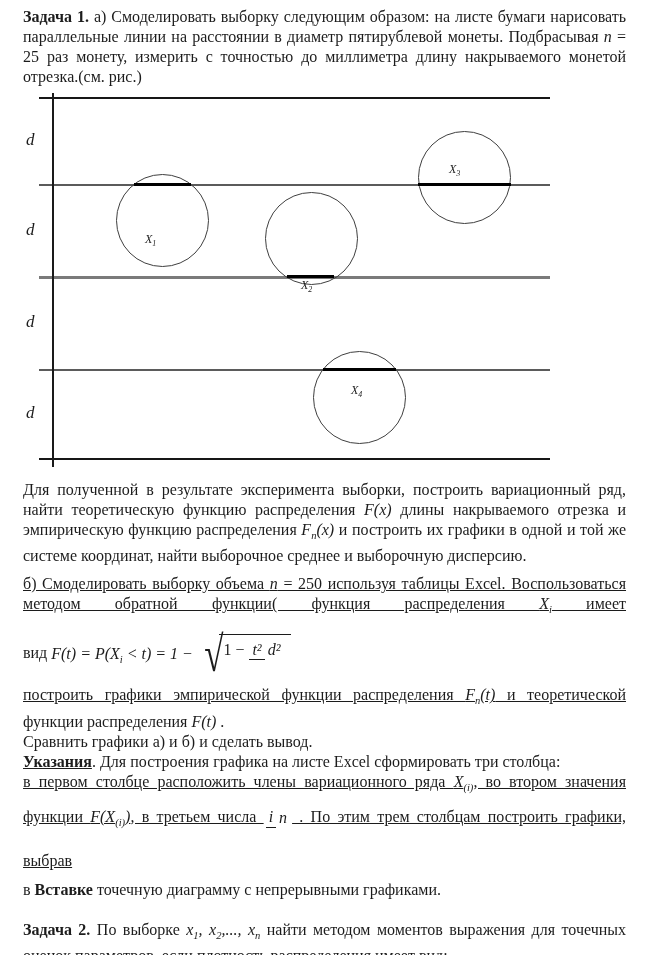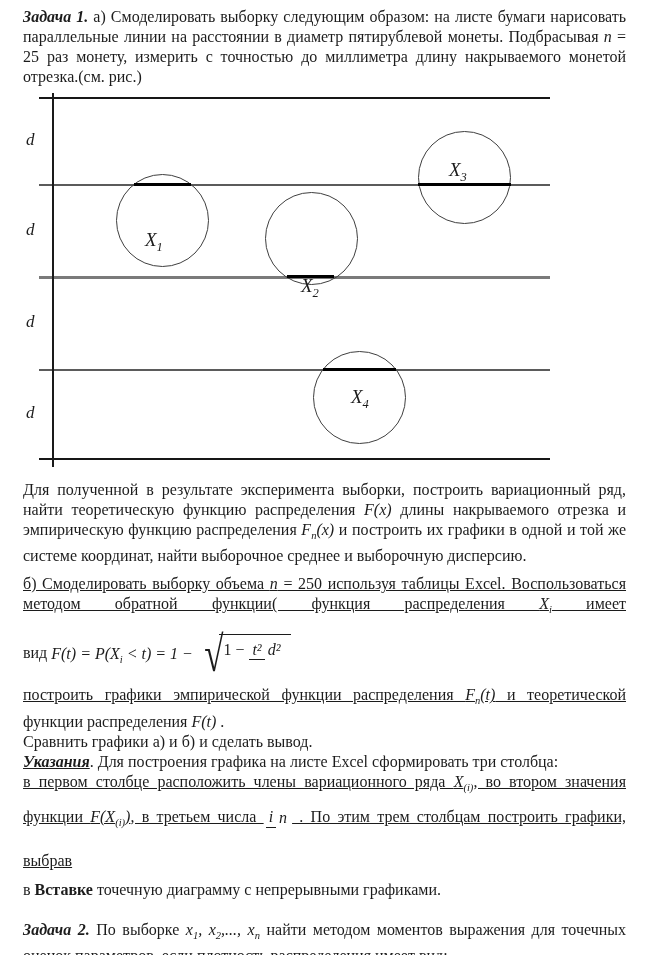--- a/index.html
+++ b/index.html
@@ -5,33 +5,33 @@
   html,body{margin:0;padding:0;}
   body{
     width:649px;height:955px;background:#ffffff;color:#1c1c1c;
     font-family:"Liberation Serif", serif;font-size:16px;overflow:hidden;
   }
   .content{padding:7px 23px 0 23px;}
   p{margin:0;}
   .just{text-align:justify;line-height:20px;}
   .last-just{text-align:justify;text-align-last:justify;line-height:20px;text-decoration:underline;}
   .plain{line-height:20px;}
-  .bi{font-weight:bold;font-style:italic;}
+  .bi{font-weight:bold;}
   .b{font-weight:bold;}
   .u{text-decoration:underline;}
   .mi{font-style:italic;}
   sub{font-size:0.66em;}
   
   .figure{position:relative;height:372px;margin:8px 0 13px 0;}
   .hline{position:absolute;left:16px;width:511px;}
   .vline{position:absolute;left:29px;top:-2px;width:2px;height:374px;background:#1a1a1a;}
   .dlab{position:absolute;left:3px;font-style:italic;font-size:17px;line-height:20px;}
   .circle{position:absolute;width:93px;height:93px;border:1.4px solid #3f3f3f;border-radius:50%;background:transparent;box-sizing:border-box;}
   .chord{position:absolute;height:3px;background:#000;}
-  .xlab{position:absolute;font-style:italic;font-size:19px;line-height:17px;}
+  .xlab{position:absolute;font-style:italic;font-size:12px;line-height:17px;}
   
   .frac{display:inline-flex;align-items:center;vertical-align:middle;margin:0 2px;}
   .frac .num{display:block;border-bottom:1.4px solid #1c1c1c;padding:0 3px;line-height:1.15;}
   .frac .den{display:block;padding:0 3px;line-height:1.15;}
   .sqrt{display:inline-flex;align-items:flex-start;vertical-align:middle;margin-left:3px;}
   .sqrt-sign{font-size:50px;line-height:0.82;transform:scaleX(0.7);transform-origin:right bottom;margin-right:-4px;font-style:normal;}
   .sqrt-body{border-top:1.7px solid #1c1c1c;display:inline-flex;align-items:center;padding:3px 6px 0 4px;gap:3px;}
   .fline{line-height:24px;margin:14px 0 10px 0;}
   .mt8{margin-top:8px;}
   .mt20{margin-top:20px;}
@@ -63,21 +63,21 @@
     <div class="circle" style="left:290px;top:256px;"></div>
 
     <div class="chord" style="left:111px;top:88px;width:57px;"></div>
     <div class="chord" style="left:264px;top:180px;width:47px;"></div>
     <div class="chord" style="left:395px;top:88px;width:93px;"></div>
     <div class="chord" style="left:300px;top:273px;width:73px;"></div>
 
     <div class="xlab" style="left:122px;top:97px;margin-top:39px;"><span>X</span><sub>1</sub></div>
     <div class="xlab" style="left:278px;top:160px;margin-top:22px;"><span>X</span><sub>2</sub></div>
     <div class="xlab" style="left:426px;top:66px;"><span>X</span><sub>3</sub></div>
-    <div class="xlab" style="left:328px;top:293px;text-align:center;"><span>X</span><sub>4</sub></div>
+    <div class="xlab" style="left:328px;top:287px;text-align:center;"><span>X</span><sub>4</sub></div>
   </div>
 
   <p class="just"><span>Для полученной в результате эксперимента выборки,  построить вариационный ряд, найти теоретическую функцию распределения </span><span class="mi">F(x)</span><span> длины накрываемого отрезка и эмпирическую функцию распределения </span><span class="mi"><span>F</span><sub>n</sub><span>(x)</span></span><span> и построить их графики в одной и той же системе координат, найти выборочное среднее и выборочную дисперсию.</span></p>
 
   <p class="last-just mt8"><span>б) Смоделировать выборку объема </span><span class="mi">n</span><span> = 250 используя таблицы Excel. Воспользоваться методом обратной функции( функция распределения </span><span class="mi"><span>X</span><sub>i</sub></span><span> имеет</span></p>
 
   <p class="fline"><span>вид </span><span class="mi"><span>F(t) = P(X</span><sub>i</sub><span> &lt; t) = 1 −</span></span><span class="sqrt">
         <span class="sqrt-sign">√</span>
         <span class="sqrt-body">
           <span>1 −</span>

